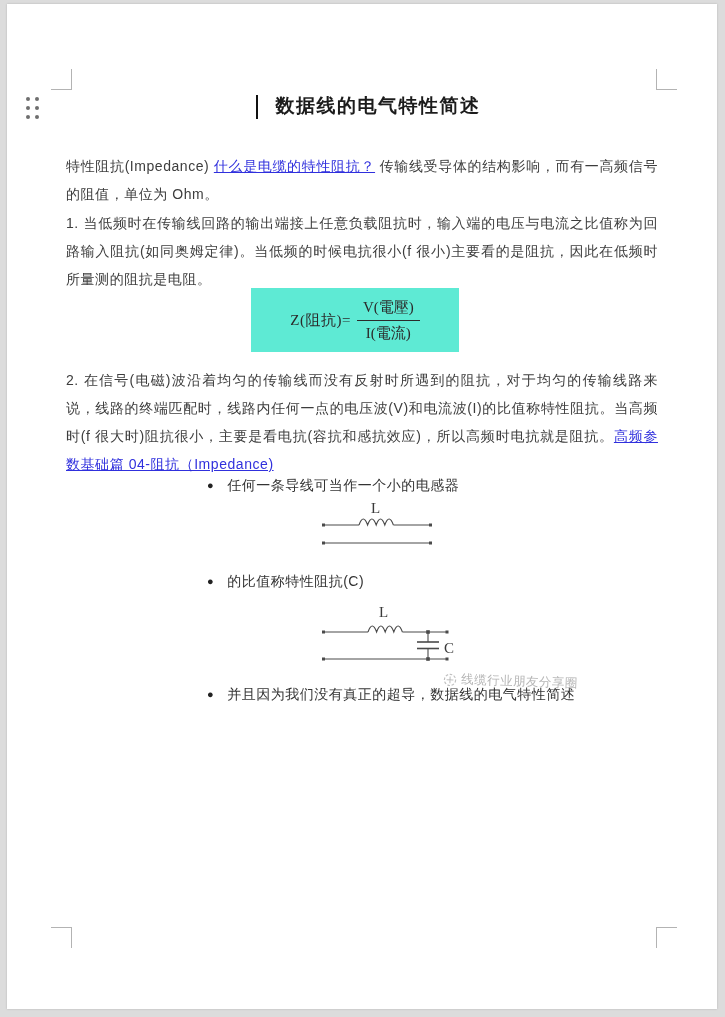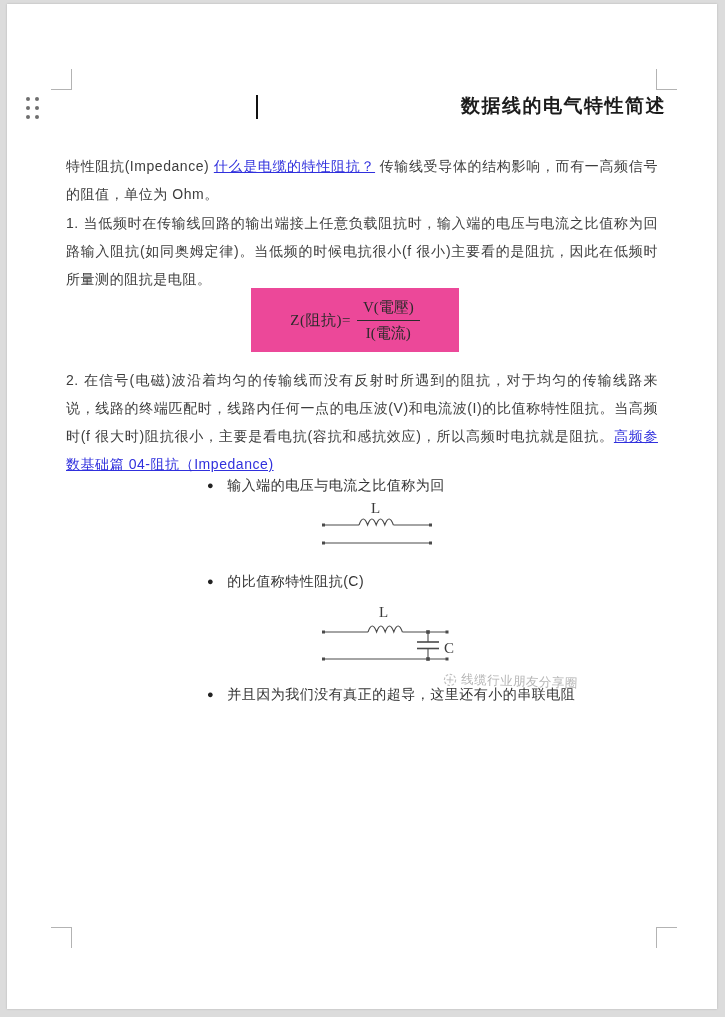--- a/index.html
+++ b/index.html
@@ -23,34 +23,34 @@
   .drag-handle{
     position:absolute;left:19px;top:93px;width:14px;height:26px;
     display:grid;grid-template-columns:4px 4px;grid-template-rows:4px 4px 4px;
     column-gap:5px;row-gap:5px;cursor:grab;
   }
   .drag-handle i{background:#6e6e6e;border-radius:50%;width:4px;height:4px;display:block;}
   
   .caret{position:absolute;left:249px;top:91px;width:2px;height:24px;background:#111;}
   .content{position:absolute;left:59px;top:0;width:592px;color:#3d3d3d;}
   .doc-title{
-    position:absolute;top:89px;left:8px;width:592px;text-align:right;
+    position:absolute;top:89px;left:16px;width:592px;text-align:center;
     font-size:19px;font-weight:bold;color:#1c1c1c;letter-spacing:1.5px;
   }
   .para{
     position:absolute;left:0;width:592px;
     font-size:14px;line-height:28px;letter-spacing:0.55px;
     text-align:justify;text-justify:inter-ideograph;color:#3d3d3d;
   }
   .p1{top:134px;} .p2{top:191px;} .p3{top:348px;}
   a.doclink{color:#3030dd;text-decoration:underline;cursor:pointer;}
   
   .formula{
     position:absolute;left:185px;top:284px;width:208px;height:64px;
-    background:#ec4899;display:flex;align-items:center;justify-content:center;
+    background:#5eead4;display:flex;align-items:center;justify-content:center;
     font-family:"Liberation Serif",serif;color:#2b2b2b;font-size:15px;
   }
   .formula .lhs{margin-right:6px;letter-spacing:0.5px;}
   .frac{display:inline-flex;flex-direction:column;text-align:center;}
   .frac .num{padding:0 6px 3px 6px;border-bottom:1.5px solid #2b2b2b;}
   .frac .den{padding:3px 6px 0 6px;}
   
   .bullet-row{position:absolute;left:141px;width:450px;font-size:14px;letter-spacing:0.5px;color:#333;white-space:nowrap;}
   .bullet-row .marker{font-size:11px;margin-right:13px;vertical-align:1px;color:#222;}
   .b1{top:473px;} .b2{top:569px;} .b3{top:682px;}
@@ -98,21 +98,21 @@
     <div class="formula">
       <span class="lhs">Z(阻抗)=</span>
       <span class="frac">
         <span class="num">V(電壓)</span>
         <span class="den">I(電流)</span>
       </span>
     </div>
 
     <p class="para p3"><span>2.  在信号(电磁)波沿着均匀的传输线而没有反射时所遇到的阻抗，对于均匀的传输线路来  说，线路的终端匹配时，线路内任何一点的电压波(V)和电流波(I)的比值称特性阻抗。当高频时(f  很大时)阻抗很小，主要是看电抗(容抗和感抗效应)，所以高频时电抗就是阻</span><span>抗。</span><a class="doclink">高频参数基础篇 04-阻抗（Impedance)</a></p>
 
-    <div class="bullet-row b1"><span class="marker">●</span><span>输入端的电压与电流之比值称为回</span></div>
+    <div class="bullet-row b1"><span class="marker">●</span><span>任何一条导线可当作一个小的电感器</span></div>
 
     <svg class="diagram d1" width="112" height="52" viewBox="0 0 112 52">
       <text x="49" y="15">L</text>
       <g stroke="#4a4a4a" stroke-width="1.1" fill="none">
         <path d="M2 27 H37"></path>
         <path d="M37 27 q4.3 -12 8.6 0 q4.3 -12 8.6 0 q4.3 -12 8.6 0 q4.3 -12 8.6 0"></path>
         <path d="M71.4 27 H108"></path>
         <path d="M2 45 H108"></path>
       </g>
       <g fill="#4a4a4a">
@@ -141,21 +141,21 @@
       <g fill="#4a4a4a">
         <rect x="0" y="30.5" width="3" height="3"></rect>
           <rect x="123.5" y="30.5" width="3" height="3"></rect>
         <rect x="104.2" y="30.2" width="3.6" height="3.6"></rect>
         <rect x="104.2" y="57.2" width="3.6" height="3.6"></rect>
         <rect x="0" y="57.5" width="3" height="3"></rect>
           <rect x="123.5" y="57.5" width="3" height="3"></rect>
       </g>
     </svg>
 
-    <div class="bullet-row b3"><span class="marker">●</span><span>并且因为我们没有真正的超导，这里还有小的串联电阻</span></div>
+    <div class="bullet-row b3"><span class="marker">●</span><span>并且因为我们没有真正的超导，数据线的电气特性简述</span></div>
 
   </div>
 
   <div class="watermark">
     <svg class="wm-logo" viewBox="0 0 14 14">
       <circle cx="7" cy="7" r="5.6" fill="none" stroke="#c0c0c0" stroke-width="1.2" stroke-dasharray="2.6 1.6"></circle>
       <path d="M7 3.6 V10.4 M3.6 7 H10.4" stroke="#c0c0c0" stroke-width="1.1"></path>
     </svg>
     <span>线缆行业朋友分享圈</span>
   </div>

